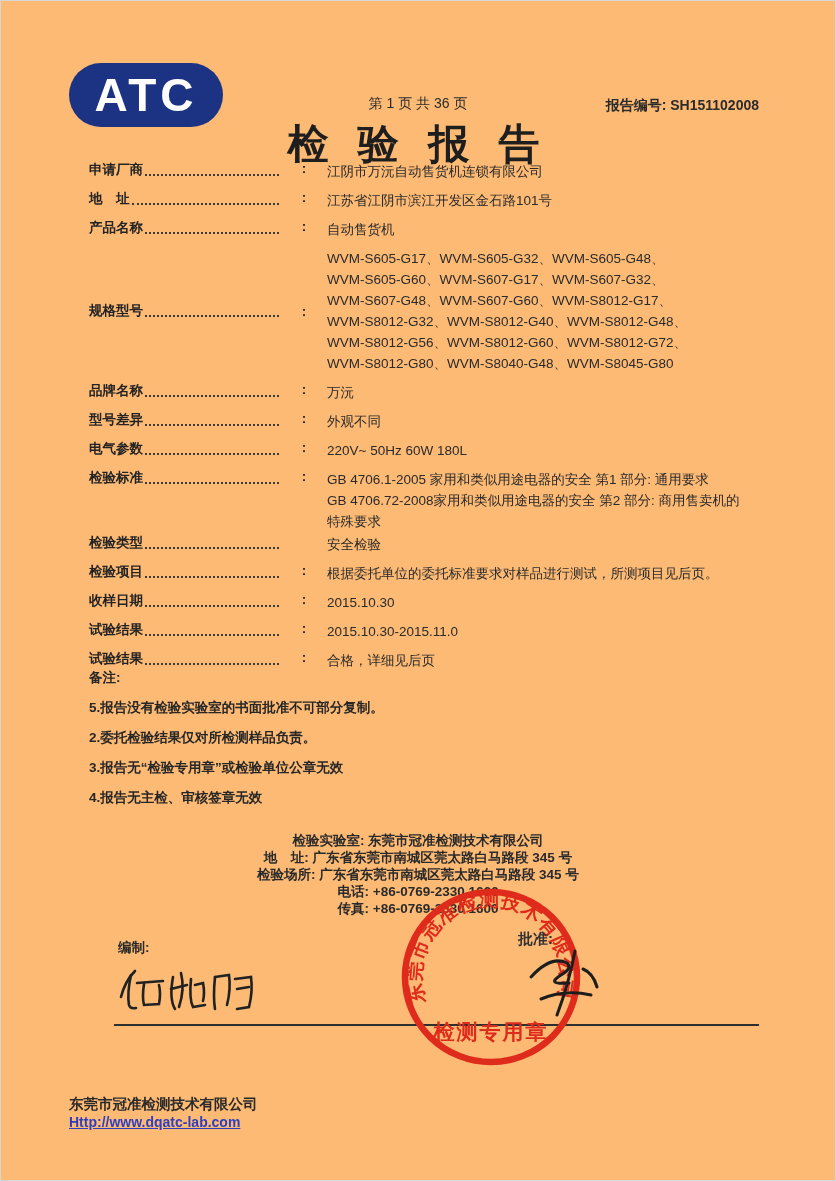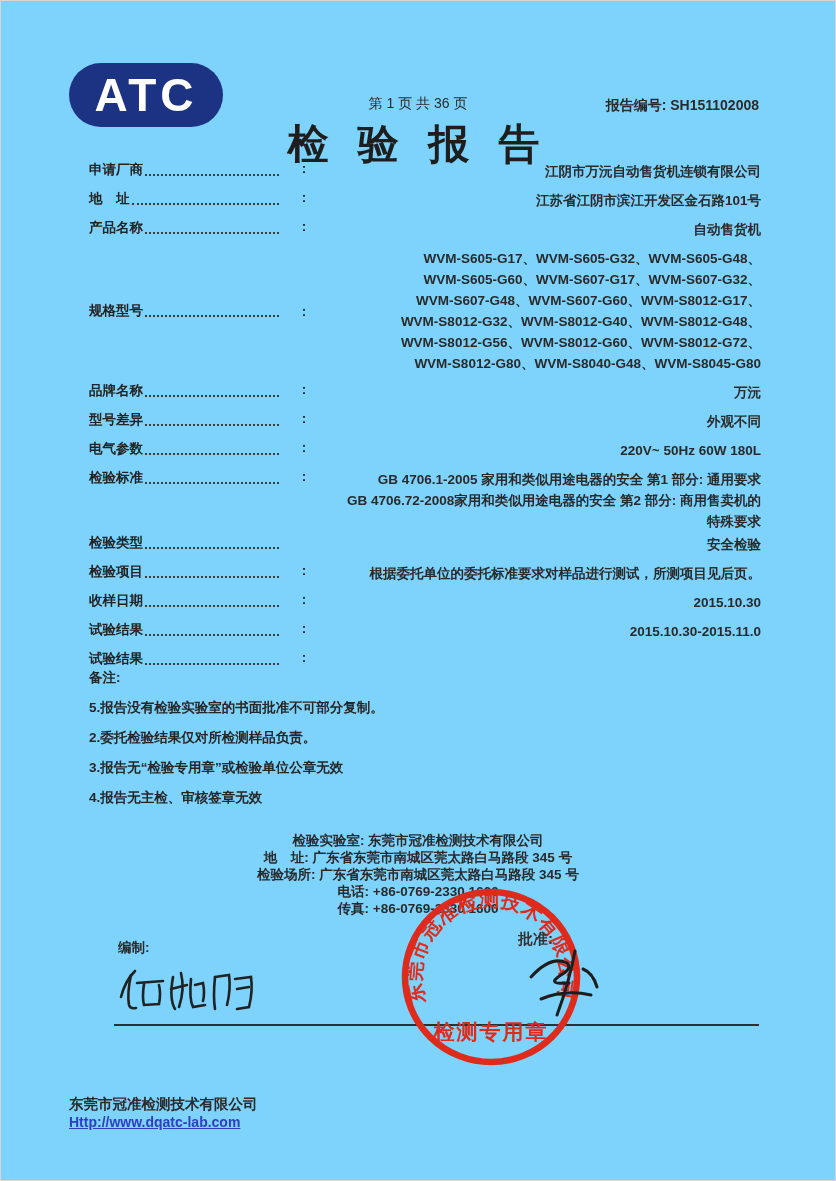--- a/index.html
+++ b/index.html
@@ -1,17 +1,17 @@
 <!DOCTYPE html>
 <html><head>
 <meta charset="utf-8">
 <style>
   html,body{margin:0;padding:0;background:#fff;}
   .page{
-    position:relative;width:836px;height:1181px;background:#7dd3fc;
+    position:relative;width:836px;height:1181px;background:#fdba74;
     border:1px solid #d6d6d6;box-sizing:border-box;overflow:hidden;
     font-family:"Liberation Sans","DejaVu Sans",sans-serif;color:#262626;
   }
   
   .logo{
     position:absolute;left:68px;top:62px;width:154px;height:64px;
     background:#1c3383;border-radius:32px;display:flex;align-items:center;justify-content:center;
   }
   .logo span{
     color:#ffffff;font-size:46px;font-weight:bold;letter-spacing:4px;
@@ -23,21 +23,21 @@
   
   .fields{position:absolute;top:160px;left:88px;right:74px;}
   .row{display:flex;align-items:flex-start;margin-bottom:8px;font-size:13.5px;}
   .row.center{align-items:center;}
   .row.tight{margin-bottom:2px;}
   .label-cell{width:192px;display:flex;flex:none;}
   .label-text{font-weight:bold;white-space:nowrap;color:#232323;}
   .leader{flex:1;border-bottom:2px dotted #3c3c3c;margin:0 2px 3px 2px;align-self:flex-end;}
   .colon-cell{width:46px;flex:none;text-align:center;font-weight:bold;color:#232323;}
   .value-cell{flex:1;}
-  .value-line{line-height:21px;font-weight:700;color:#2a2a2a;text-align:right;}
+  .value-line{line-height:21px;font-weight:400;color:#2a2a2a;}
   
   .notes{position:absolute;top:668px;left:88px;right:74px;font-size:13.5px;}
   .notes .note-title{font-weight:bold;margin-bottom:12px;}
   .notes .note-item{font-weight:600;margin-bottom:13px;line-height:17px;}
   
   .lab{position:absolute;top:831px;left:0;width:100%;text-align:center;font-size:13.5px;font-weight:bold;color:#2a2a2a;}
   .lab .lab-line{line-height:17px;}
   
   .prepared{position:absolute;left:117px;top:938px;font-size:13.5px;font-weight:bold;color:#2a2a2a;}
   .approved{position:absolute;left:517px;top:929px;font-size:15px;font-weight:bold;color:#333;z-index:3;}
@@ -202,20 +202,23 @@
           <div class="value-line">2015.10.30-2015.11.0</div>
         </div>
     </div>
 
     <div class="row">
       <div class="label-cell">
           <span class="label-text">试验结果</span>
           <span class="leader"></span>
         </div>
       <div class="colon-cell">:</div>
+      <div class="value-cell">
+          <div class="value-line">合格，详细见后页</div>
+        </div>
     </div>
 
   </div>
 
   <div class="notes">
     <div class="note-title">备注:</div>
     <div class="note-item">5.报告没有检验实验室的书面批准不可部分复制。</div>
     <div class="note-item">2.委托检验结果仅对所检测样品负责。</div>
     <div class="note-item">3.报告无“检验专用章”或检验单位公章无效</div>
     <div class="note-item">4.报告无主检、审核签章无效</div>

